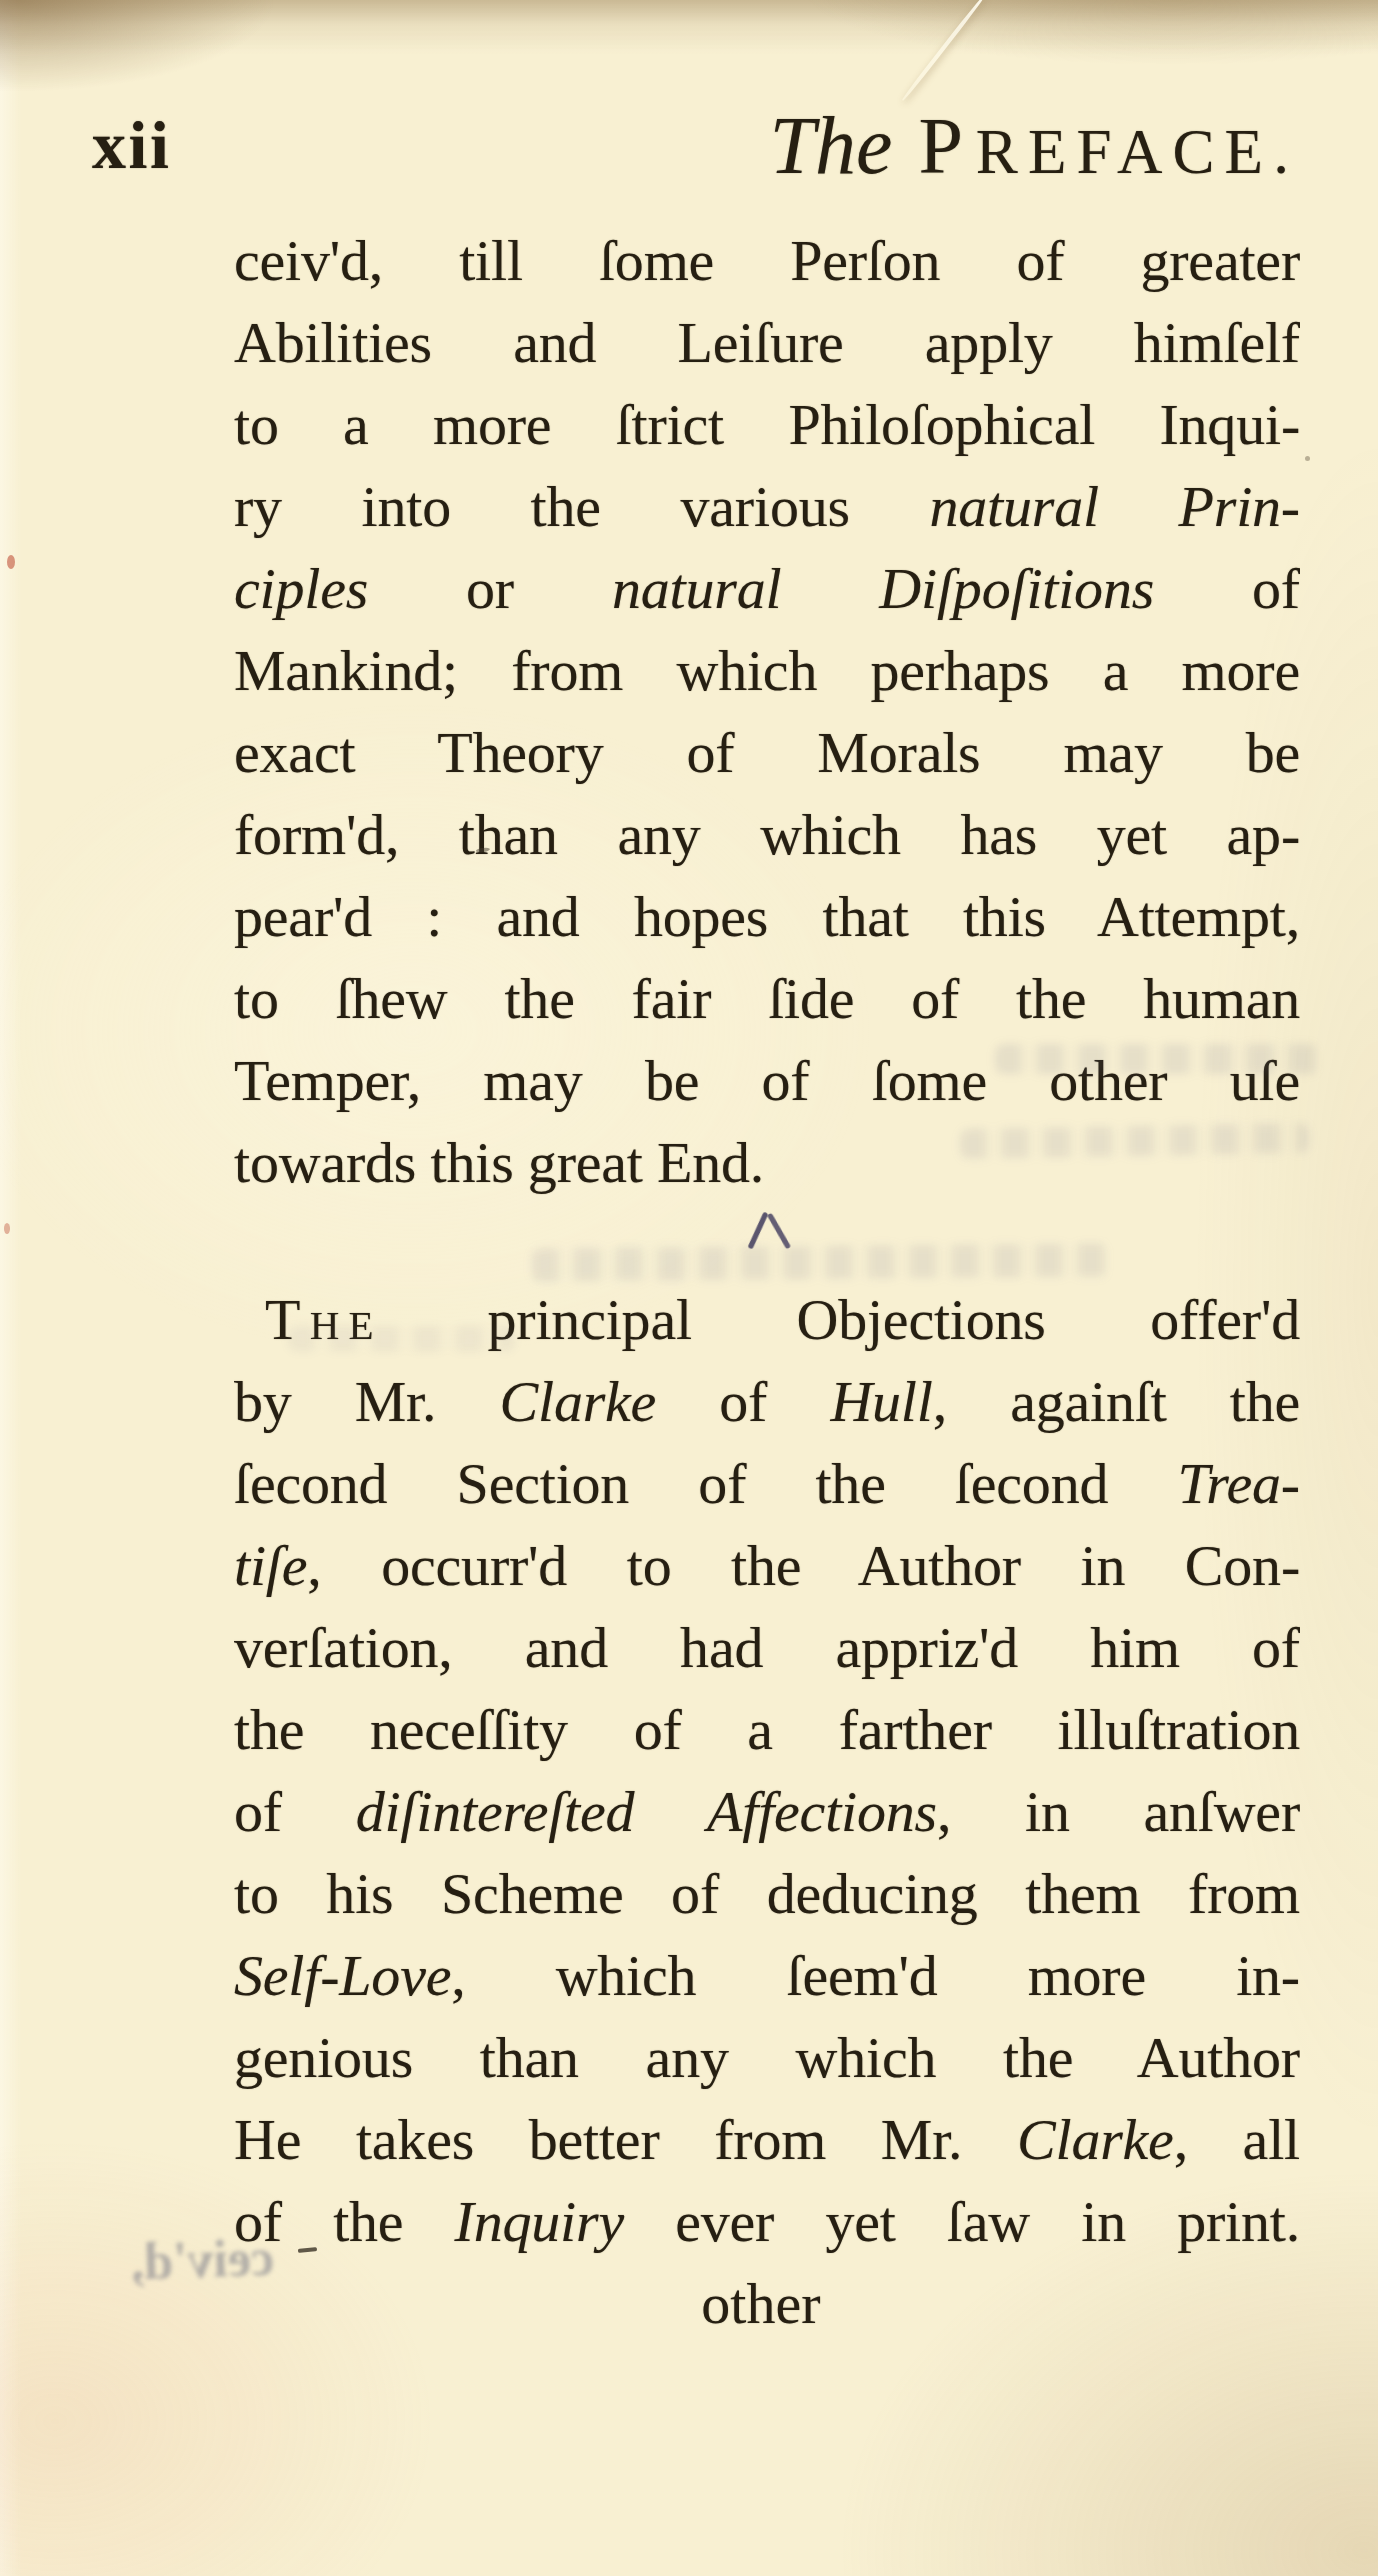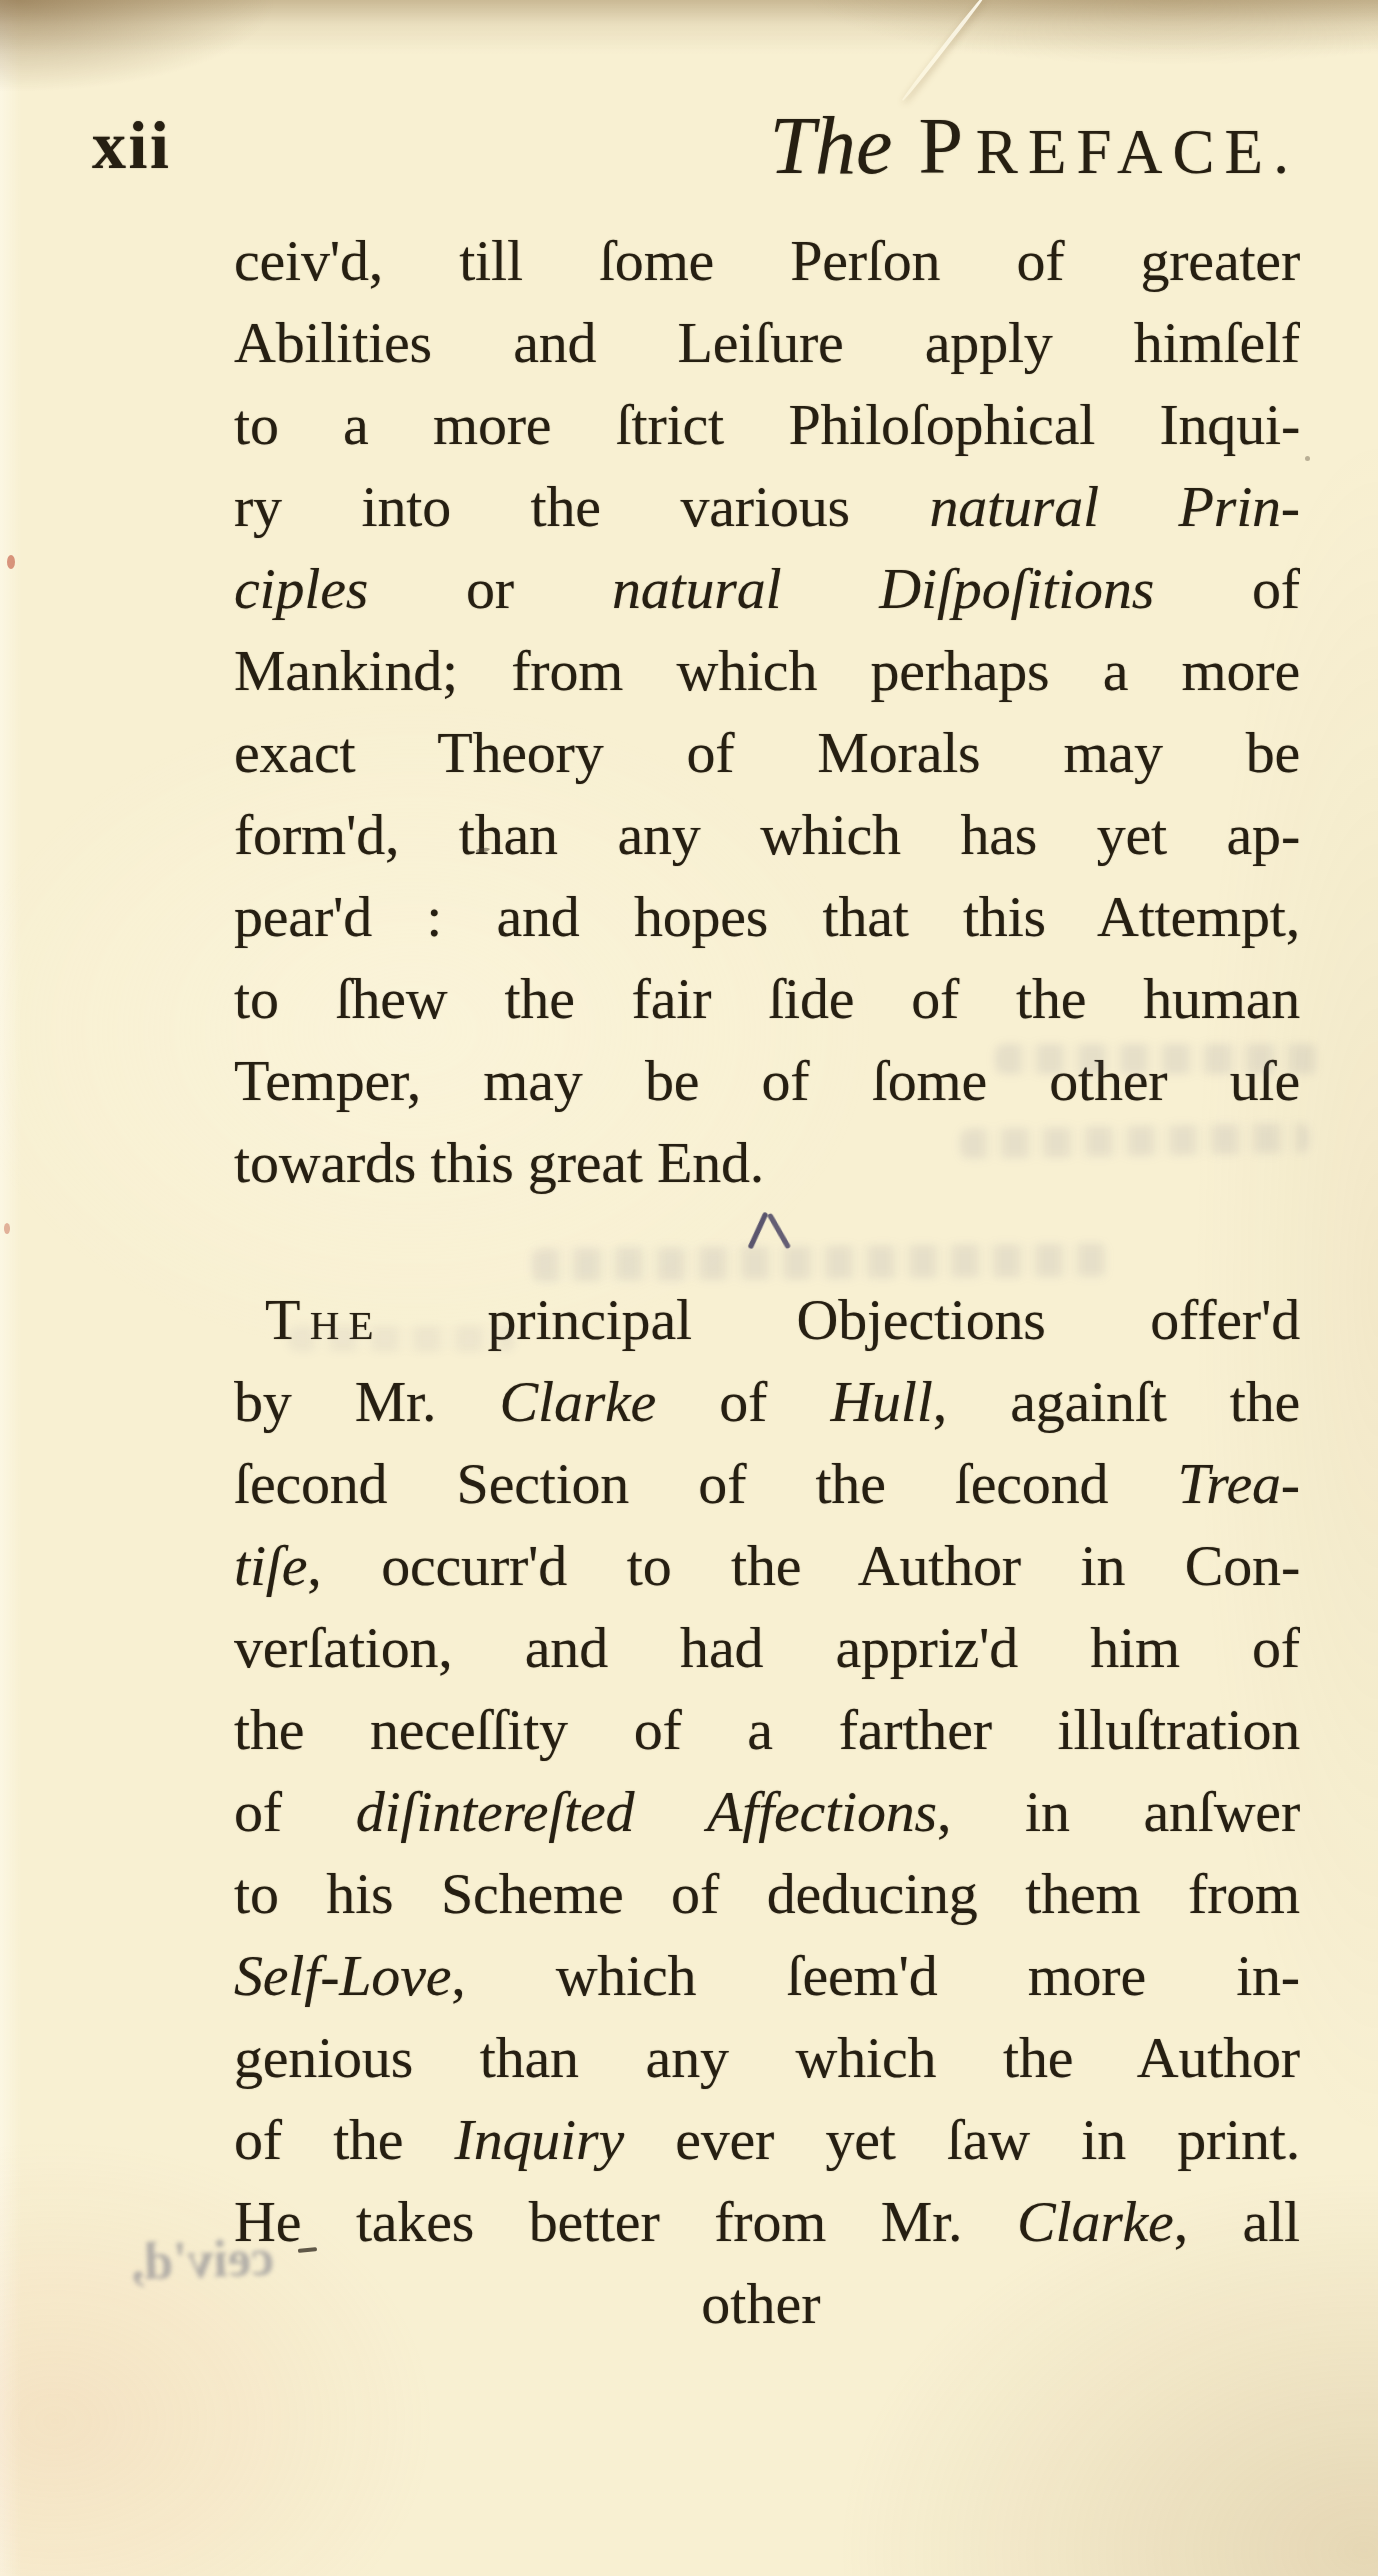--- a/index.html
+++ b/index.html
@@ -93,22 +93,22 @@
       <div class="line indent"><span class="sc">The</span><span class="rm"> principal Objections offer'd</span></div>
       <div class="line"><span class="rm">by Mr. </span><span class="it">Clarke</span><span class="rm"> of </span><span class="it">Hull</span><span class="rm">, againſt the</span></div>
       <div class="line"><span class="rm">ſecond Section of the ſecond </span><span class="it">Trea-</span></div>
       <div class="line"><span class="it">tiſe</span><span class="rm">, occurr'd to the Author in Con-</span></div>
       <div class="line"><span class="rm">verſation, and had appriz'd him of</span></div>
       <div class="line"><span class="rm">the neceſſity of a farther illuſtration</span></div>
       <div class="line"><span class="rm">of </span><span class="it">diſintereſted Affections</span><span class="rm">, in anſwer</span></div>
       <div class="line"><span class="rm">to his Scheme of deducing them from</span></div>
       <div class="line"><span class="it">Self-Love</span><span class="rm">, which ſeem'd more in-</span></div>
       <div class="line"><span class="rm">genious than any which the Author</span></div>
+      <div class="line"><span class="rm">He takes better from Mr. </span><span class="it">Clarke</span><span class="rm">, all</span></div>
       <div class="line"><span class="rm">of the </span><span class="it">Inquiry</span><span class="rm"> ever yet ſaw in print.</span></div>
-      <div class="line"><span class="rm">He takes better from Mr. </span><span class="it">Clarke</span><span class="rm">, all</span></div>
     </div>
   <div class="catchword-line">other</div>
 </div>
 
 <div class="caret-mark">
   <svg width="65" height="52" viewBox="0 0 74 60">
     <path d="M14 44 L34 10" stroke="rgba(62,58,92,0.85)" stroke-width="6" stroke-linecap="round" fill="none"></path>
     <path d="M40 12 L56 48" stroke="rgba(62,58,92,0.8)" stroke-width="6" stroke-linecap="round" fill="none"></path>
   </svg>
 </div>

